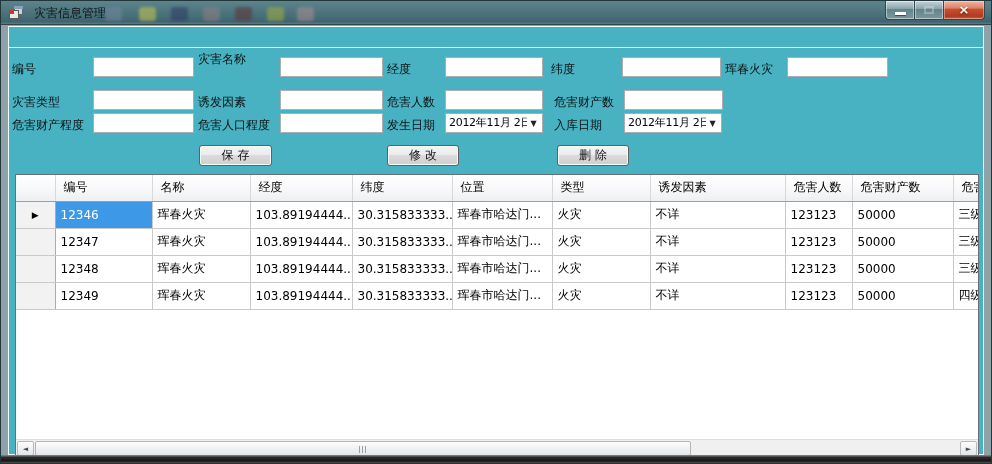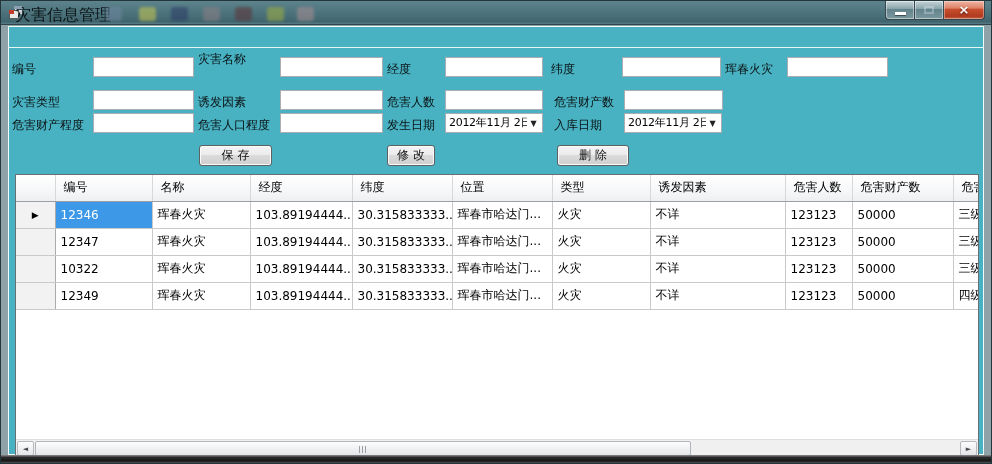--- a/index.html
+++ b/index.html
@@ -8,21 +8,21 @@
     background:#8fa2a8;border:1px solid #22363b;}
   
   .titlebar{position:absolute;left:0;top:0;right:0;height:24px;
     background:linear-gradient(#5d838c,#4b727b 55%,#40646d 90%,#577d86);
     border-bottom:1px solid #2e4449;}
   .title-icon{position:absolute;left:8px;top:5px;width:15px;height:14px;}
   .title-icon .back{position:absolute;left:5px;top:0;width:9px;height:9px;background:#cdd3d8;border:1px solid #5a6a74;}
   .title-icon .back-bar{position:absolute;left:5px;top:0;width:9px;height:3px;background:#8aa0b4;}
   .title-icon .front{position:absolute;left:0;top:4px;width:10px;height:9px;background:#e8e8e8;border:1px solid #5a5a5a;}
   .title-icon .front-bar{position:absolute;left:0;top:4px;width:5px;height:4px;background:#c23b2a;}
-  .title-text{position:absolute;left:14px;top:4px;font-size:16px;color:#0b1416;}
+  .title-text{position:absolute;left:33px;top:4px;font-size:12px;color:#0b1416;}
   .ghost-icons{position:absolute;left:100px;top:4px;height:18px;width:220px;filter:blur(1.6px);opacity:.55;}
   .ghost{position:absolute;top:2px;width:17px;height:14px;border-radius:3px;}
   
   .win-controls{position:absolute;right:6px;top:0;height:20px;display:flex;}
   .winbtn{height:19px;border:1px solid #35464c;border-top:none;position:relative;
     background:linear-gradient(rgba(255,255,255,.65),rgba(230,240,243,.35) 45%,rgba(120,145,152,.45) 46%,rgba(170,190,196,.55));
     box-shadow:inset 0 0 0 1px rgba(255,255,255,.45);}
   .btn-min{width:30px;border-radius:0 0 0 4px;}
   .btn-max{width:28px;border-left:none;border-right:none;}
   .btn-close{width:42px;border-radius:0 0 4px 0;
@@ -141,21 +141,21 @@
       <span>2012年11月 2日</span>
       <span class="dd">▼</span>
     </div>
     <span class="lbl" style="left:545px;top:90px;">入库日期</span>
     <div class="dtp" style="left:615px;top:86px;width:98px;">
       <span>2012年11月 2日</span>
       <span class="dd">▼</span>
     </div>
 
     <div class="btn" style="left:190px;top:118px;width:73px;">保 存</div>
-    <div class="btn" style="left:378px;top:118px;width:48px;">修 改</div>
+    <div class="btn" style="left:378px;top:118px;width:72px;">修 改</div>
     <div class="btn" style="left:548px;top:118px;width:72px;">删 除</div>
 
     <div class="grid">
       <div class="grid-clip">
         <table class="dgv">
           <colgroup>
             <col style="width:39px">
               <col style="width:97px">
               <col style="width:98px">
               <col style="width:102px">
@@ -208,21 +208,21 @@
                 <td>珲春市哈达门...</td>
                 <td>火灾</td>
                 <td>不详</td>
                 <td>123123</td>
                 <td>50000</td>
                 <td>三级</td>
               </tr>
 
               <tr>
                 <td class="rowhdr"></td>
-                <td>10322</td>
+                <td>12348</td>
                 <td>珲春火灾</td>
                 <td>103.89194444...</td>
                 <td>30.315833333...</td>
                 <td>珲春市哈达门...</td>
                 <td>火灾</td>
                 <td>不详</td>
                 <td>123123</td>
                 <td>50000</td>
                 <td>三级</td>
               </tr>

